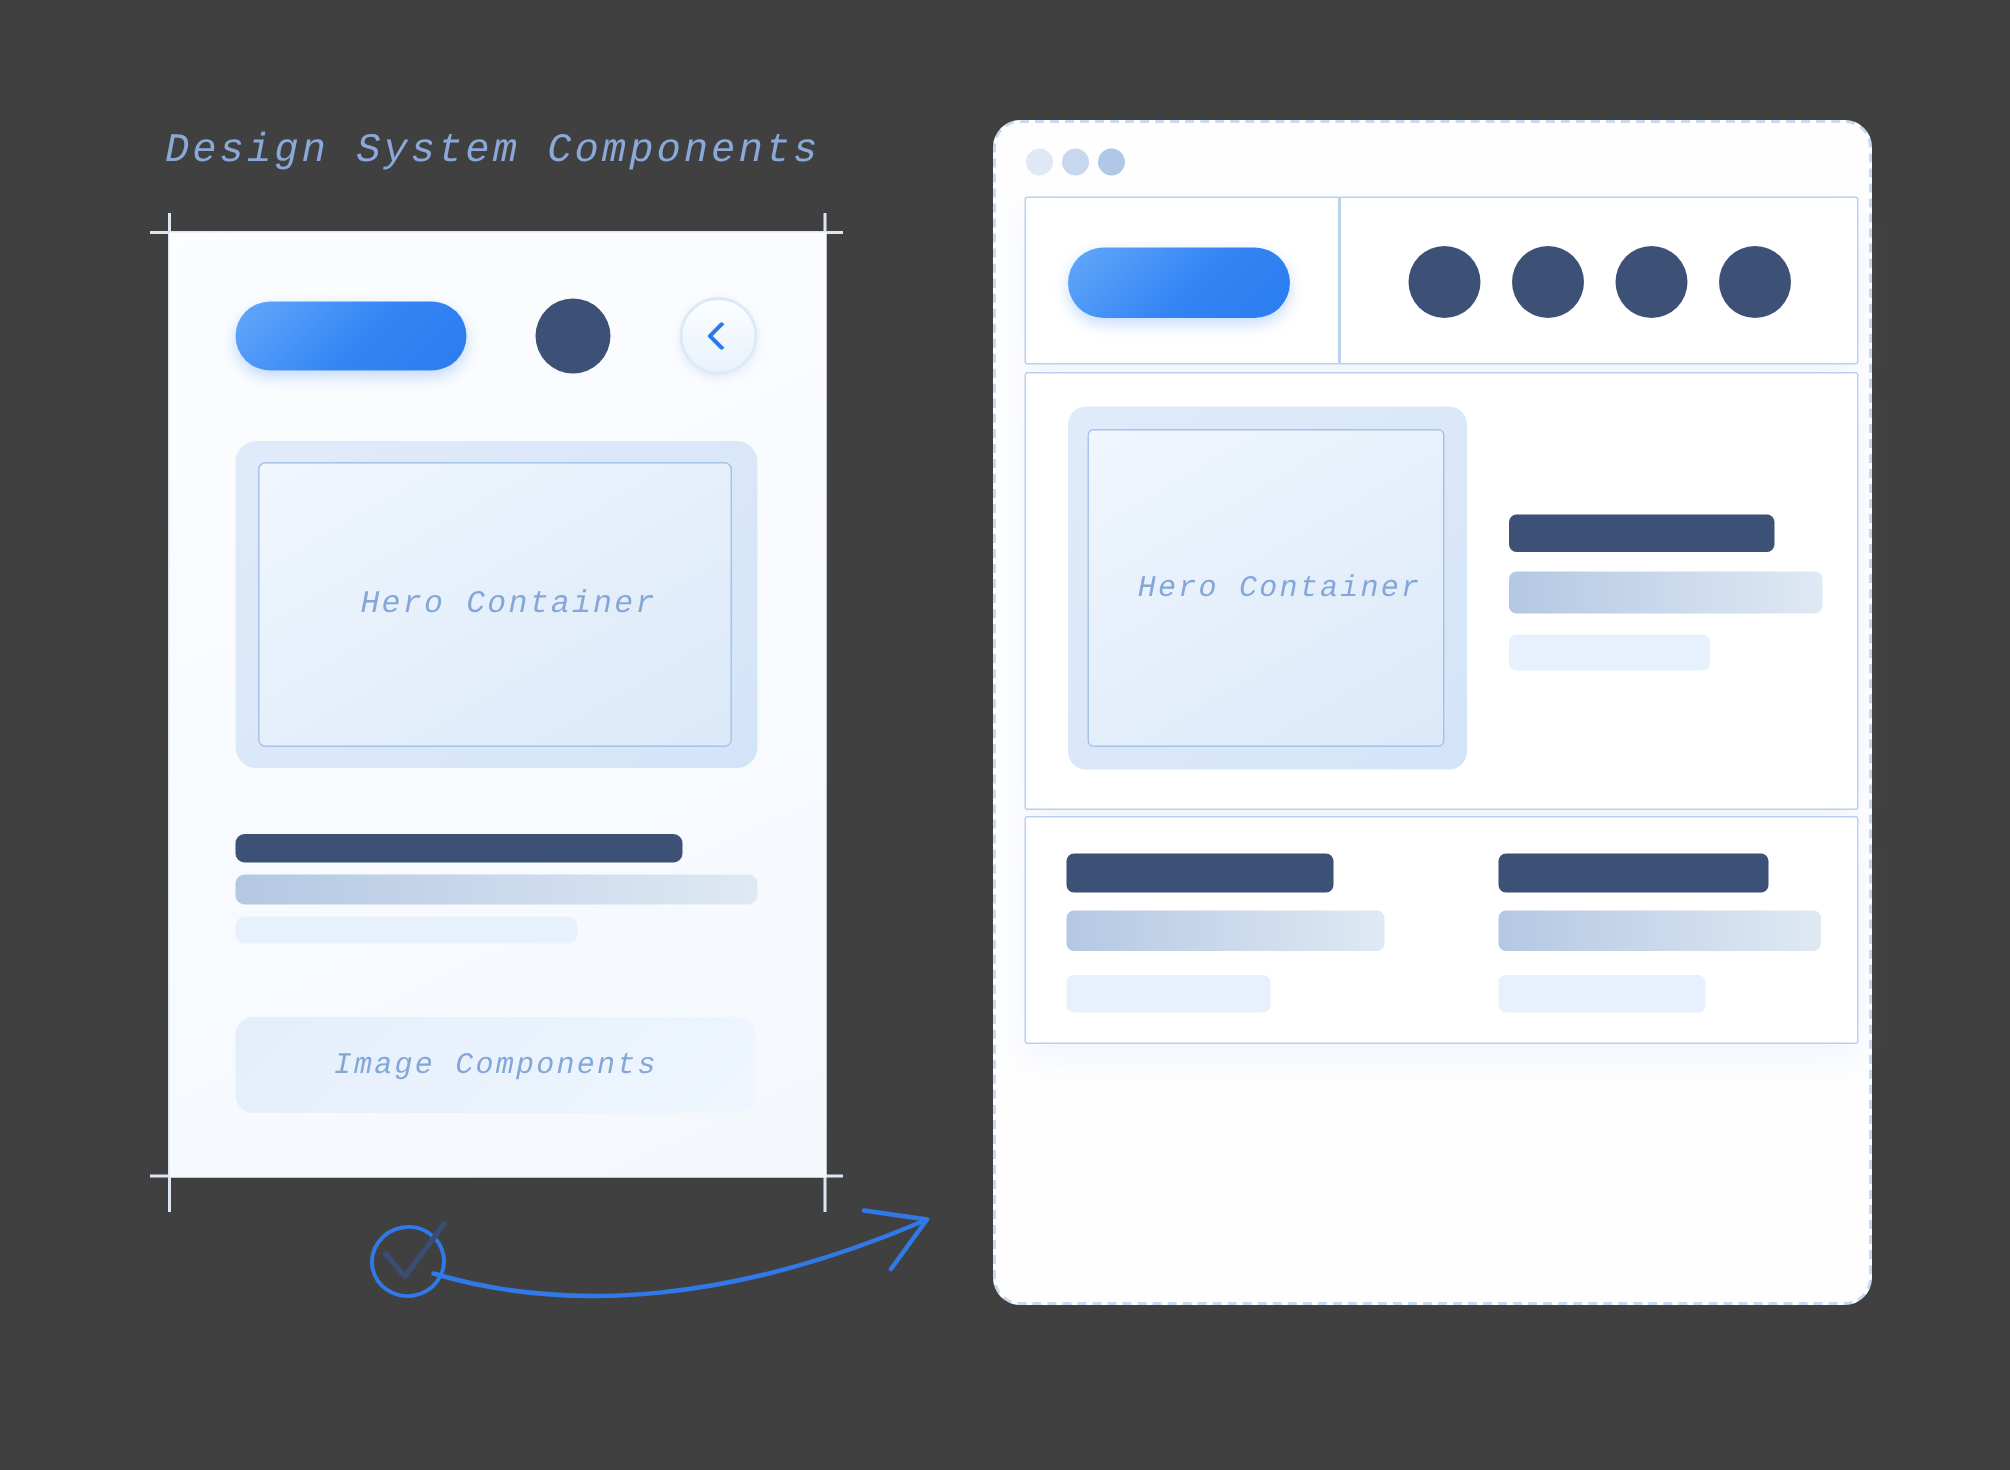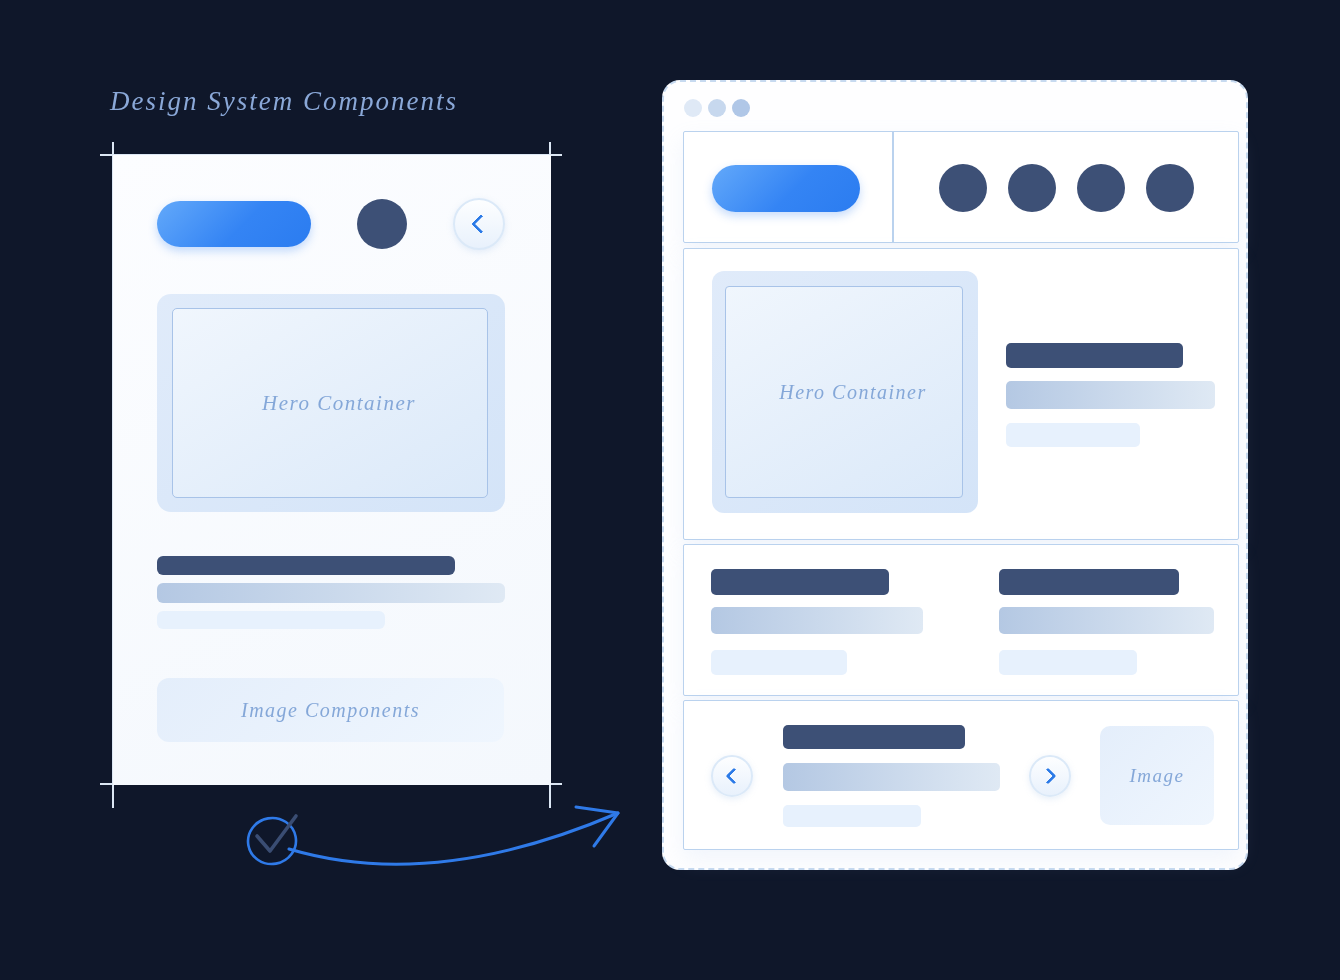--- a/index.html
+++ b/index.html
@@ -1,17 +1,17 @@
 <!DOCTYPE html>
 <html><head>
 <meta charset="utf-8">
 <style>
   html,body{margin:0;padding:0;background:#ffffff;}
-  .stage{position:relative;width:1340px;height:980px;background:#0f172a;overflow:hidden;
-         font-family:Liberation Serif, serif;}
+  .stage{position:relative;width:1340px;height:980px;background:#404040;overflow:hidden;
+         font-family:Liberation Mono, monospace;}
 
   
   .hand{font-style:italic;color:#84a7d8;letter-spacing:1.5px;}
   .title{position:absolute;left:110px;top:86px;font-size:27px;font-weight:400;
          color:#8aa8d8;font-style:italic;letter-spacing:2px;margin:0;}
 
   
   .crop{position:absolute;background:#dce7f4;}
   .crop-h{height:2px;left:100px;width:462px;}
   .crop-v{width:2px;top:142px;height:666px;}
@@ -137,29 +137,15 @@
 
     <div class="fbox mid-box">
       <div class="bar bar-dark" style="left:27px;top:24px;width:178px;height:26px;border-radius:5px;"></div>
       <div class="bar bar-mid" style="left:27px;top:62px;width:212px;height:27px;border-radius:5px;"></div>
       <div class="bar bar-light" style="left:27px;top:105px;width:136px;height:25px;border-radius:5px;"></div>
       <div class="bar bar-dark" style="left:315px;top:24px;width:180px;height:26px;border-radius:5px;"></div>
       <div class="bar bar-mid" style="left:315px;top:62px;width:215px;height:27px;border-radius:5px;"></div>
       <div class="bar bar-light" style="left:315px;top:105px;width:138px;height:25px;border-radius:5px;"></div>
     </div>
 
-    <div class="fbox bottom-box">
-      <div class="circle-btn" style="left:27px;top:54px;width:42px;height:42px;">
-        <span class="chev chev-left" style="width:9px;height:9px;border-width:0 3px 3px 0;"></span>
-      </div>
-      <div class="bar bar-dark" style="left:99px;top:24px;width:182px;height:24px;border-radius:5px;"></div>
-      <div class="bar bar-mid" style="left:99px;top:62px;width:217px;height:28px;border-radius:5px;"></div>
-      <div class="bar bar-light" style="left:99px;top:104px;width:138px;height:22px;border-radius:5px;"></div>
-      <div class="circle-btn" style="left:345px;top:54px;width:42px;height:42px;">
-        <span class="chev chev-right" style="width:9px;height:9px;border-width:0 3px 3px 0;"></span>
-      </div>
-      <div class="img-box" style="left:416px;top:25px;width:114px;height:99px;border-radius:10px;">
-        <span class="hand img-label" style="font-size:19px;">Image</span>
-      </div>
-    </div>
   </div>
 
 </div>
 
 </body></html>

